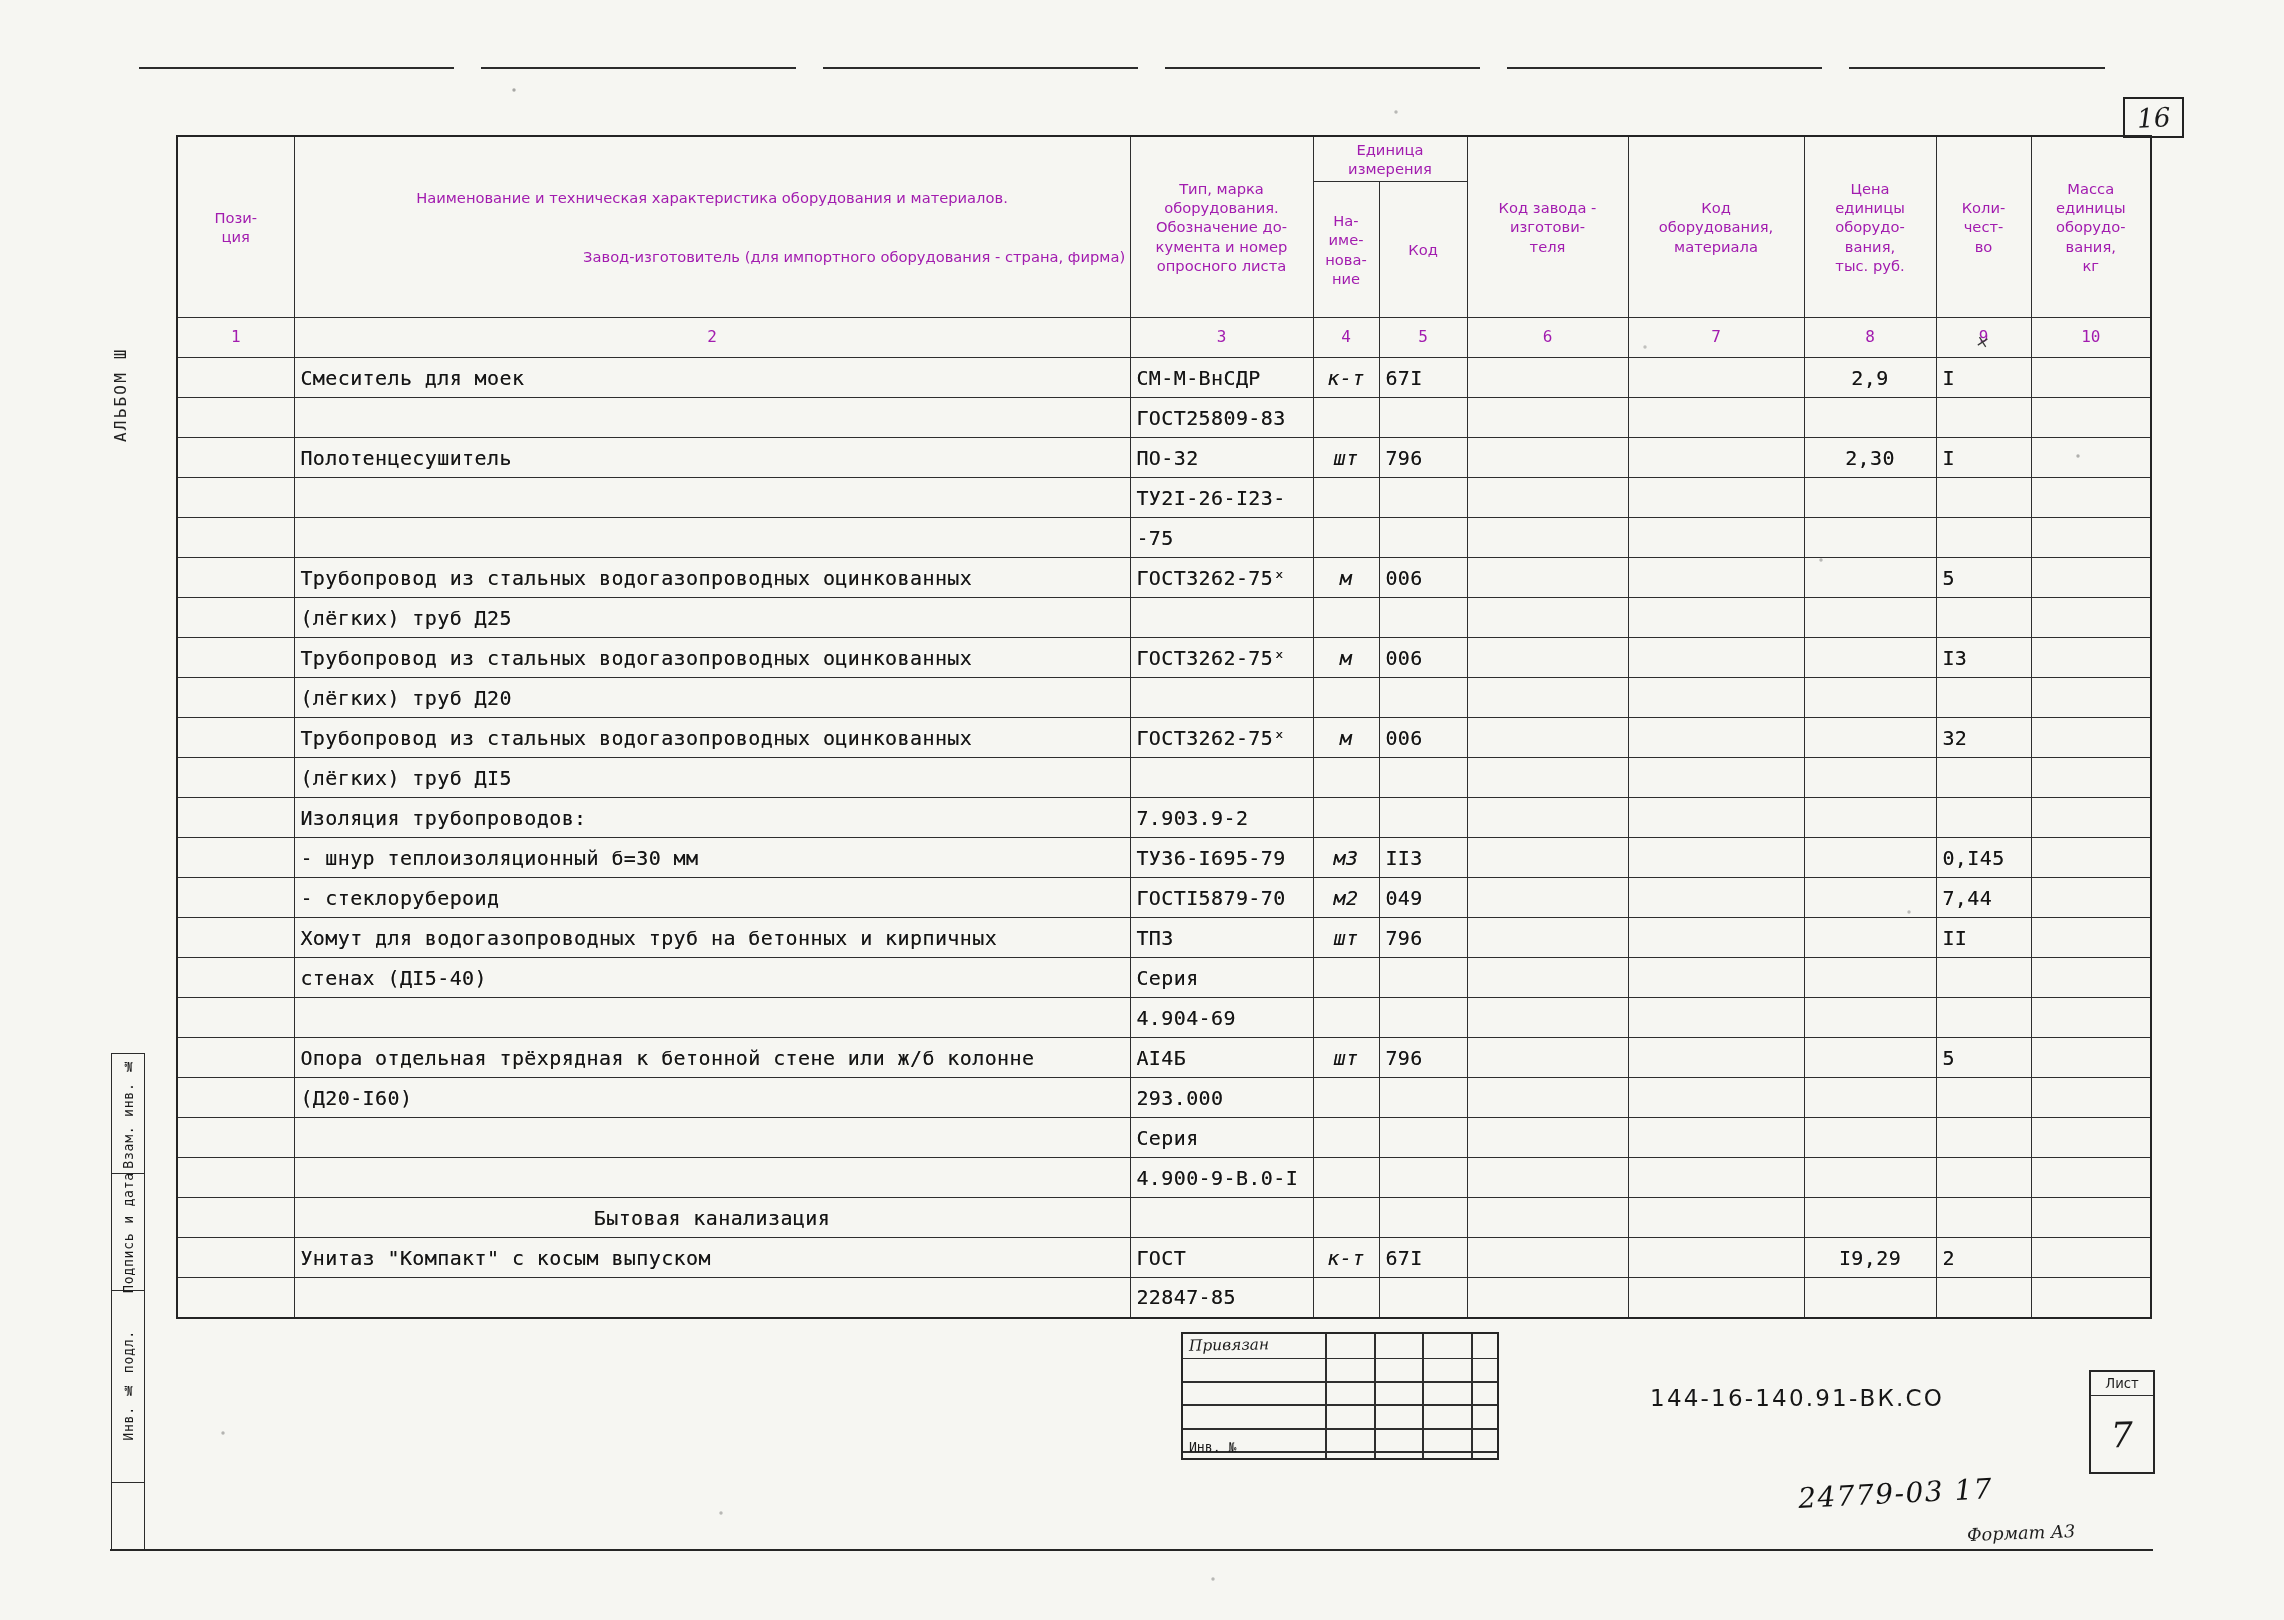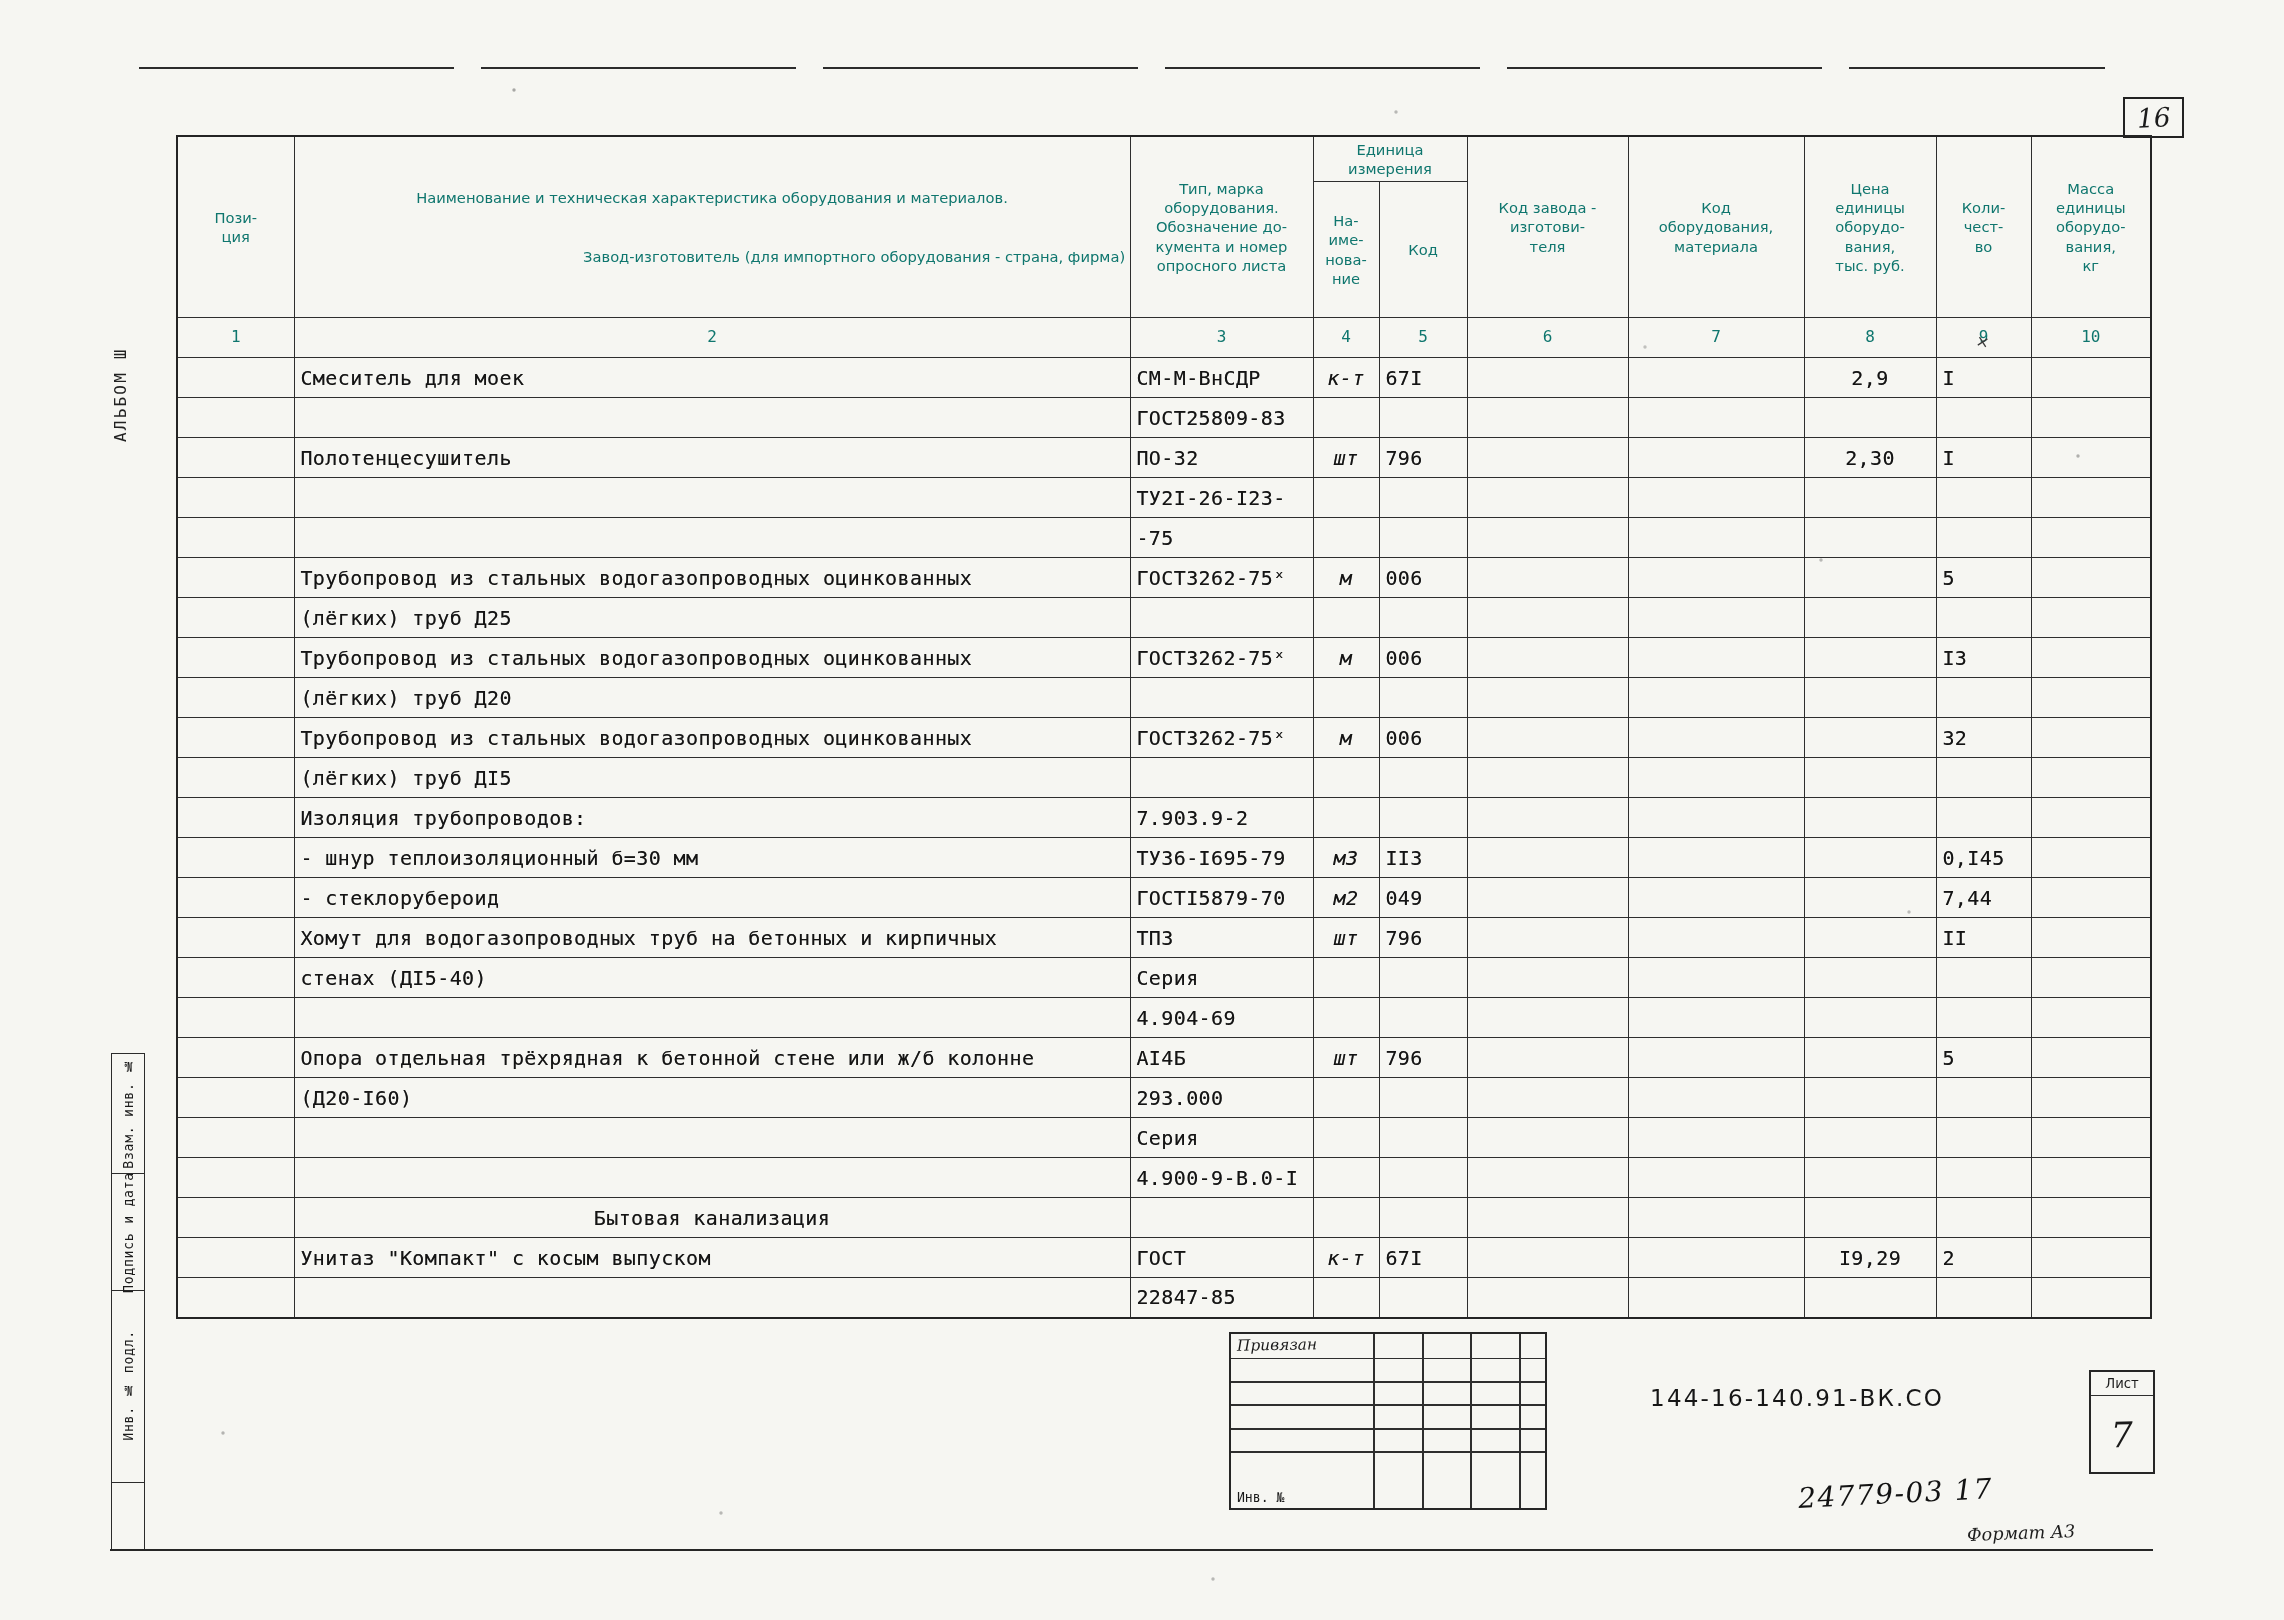--- a/index.html
+++ b/index.html
@@ -59,21 +59,21 @@
     position:absolute;left:176px;top:135px;width:1975px;
     border-collapse:collapse;table-layout:fixed;
     border:2.2px solid #242424;
   }
   .spec-table th,.spec-table td{
     border:1.5px solid #2e2e2e;box-sizing:border-box;
     vertical-align:middle;overflow:hidden;
   }
   .spec-table thead th{
     font-weight:normal;font-size:14.7px;line-height:1.3;
-    text-align:center;white-space:pre-line;padding:2.9px 4.4px;color:#0f766e;
+    text-align:center;white-space:pre-line;padding:2.9px 4.4px;color:#a21caf;
   }
   tr.h-main{height:41px;}
   tr.h-sub{height:136px;}
   tr.h-num{height:40px;}
   tr.h-num th{font-size:16px;white-space:nowrap;font-family:"DejaVu Sans Mono", monospace;}
   .hdr-name-line2{margin-top:21px;text-align:right;}
   .unit-top{font-size:14px;line-height:1.15;}
 
   .spec-table tbody td{
     height:40px;
@@ -86,21 +86,21 @@
   td.col-name.center{text-align:center;}
   td.col-type{text-align:left;padding-left:5.9px;font-size:18.3px;letter-spacing:0;}
   td.col-unit{text-align:center;font-size:18.3px;padding:0 1.5px;font-style:italic;}
   td.col-code{text-align:left;padding-left:8.8px;}
   td.col-price{text-align:center;margin-left:32px;}
   td.col-qty{text-align:left;padding-left:13.2px;}
   td.col-mass,td.col-plant,td.col-equip,td.col-pos{text-align:center;}
 
   
   .stamp{
-    position:absolute;left:1229px;top:1332px;width:318px;height:178px;
+    position:absolute;left:1181px;top:1332px;width:318px;height:128px;
     border:2.2px solid #262626;box-sizing:border-box;
   }
   .stamp .sv{position:absolute;top:0;bottom:0;width:1.5px;background:#2e2e2e;}
   .stamp .sh{position:absolute;left:0;right:0;height:1.5px;background:#2e2e2e;}
   .stamp-top-label{
     position:absolute;left:5.9px;top:2.2px;
     font-family:"DejaVu Serif", serif;font-style:italic;font-size:15.4px;transform:rotate(-1deg);
   }
   .stamp-bottom-label{
     position:absolute;left:5.9px;bottom:2.9px;font-size:13.2px;

